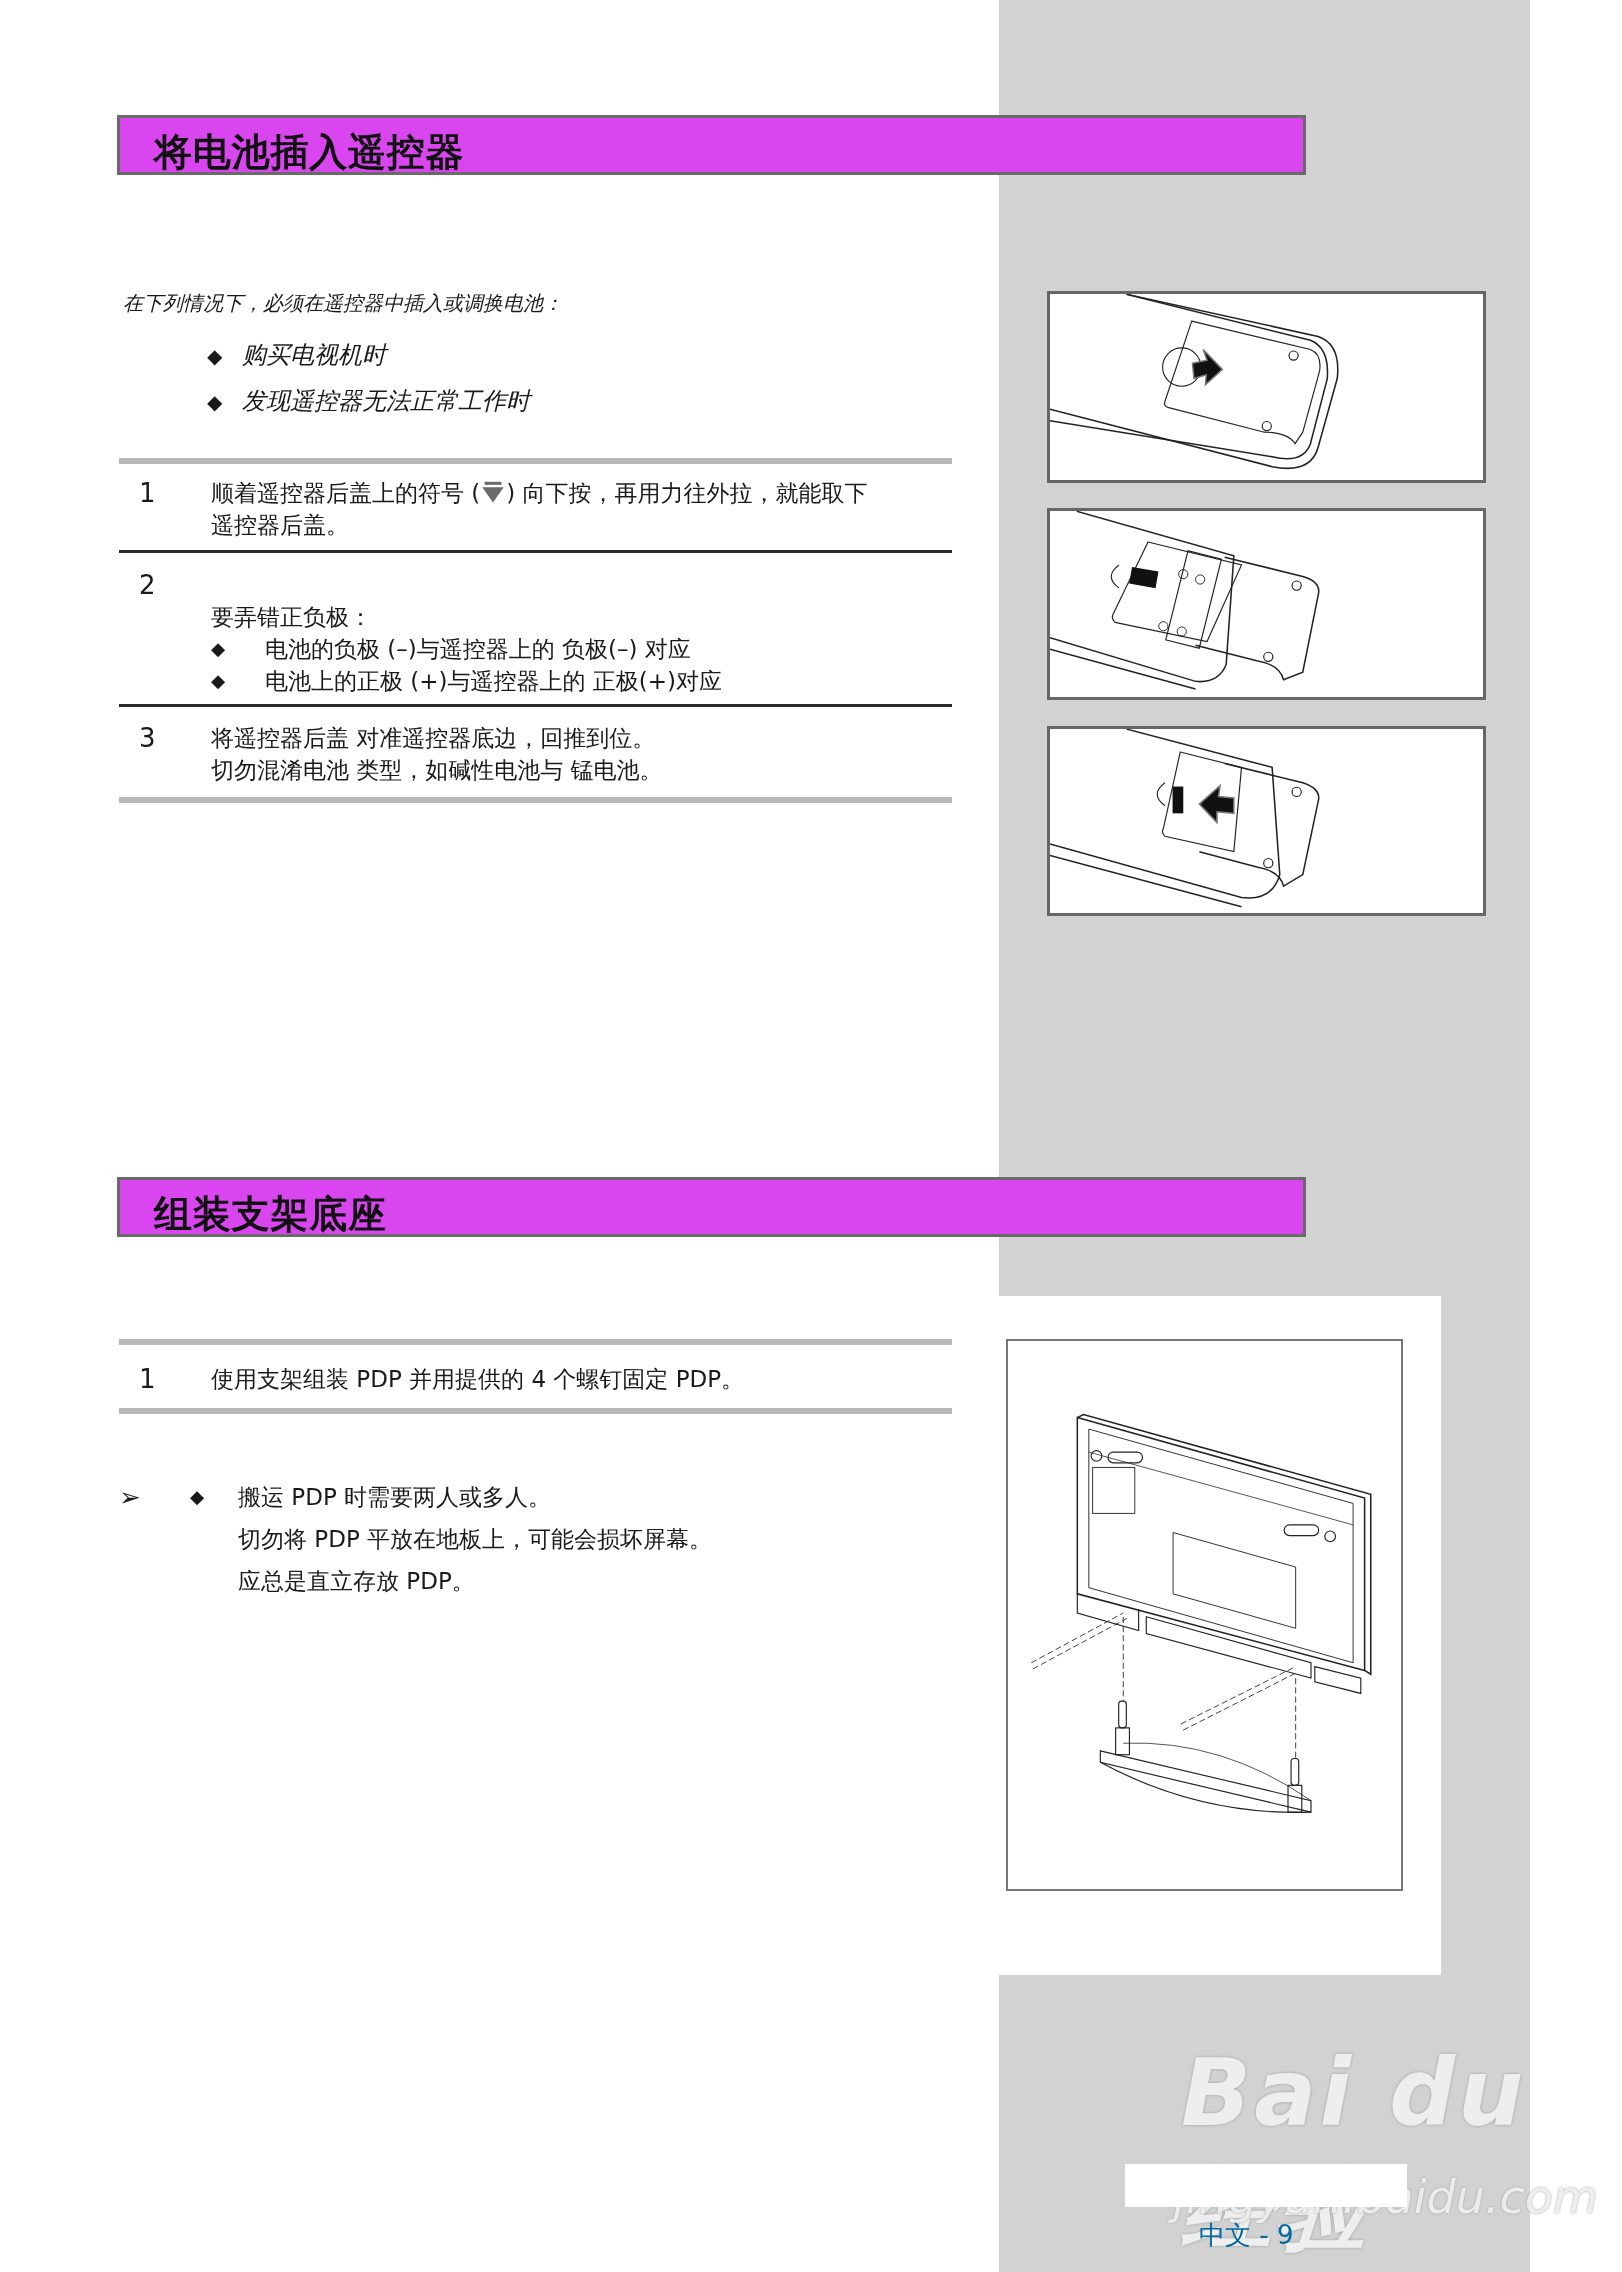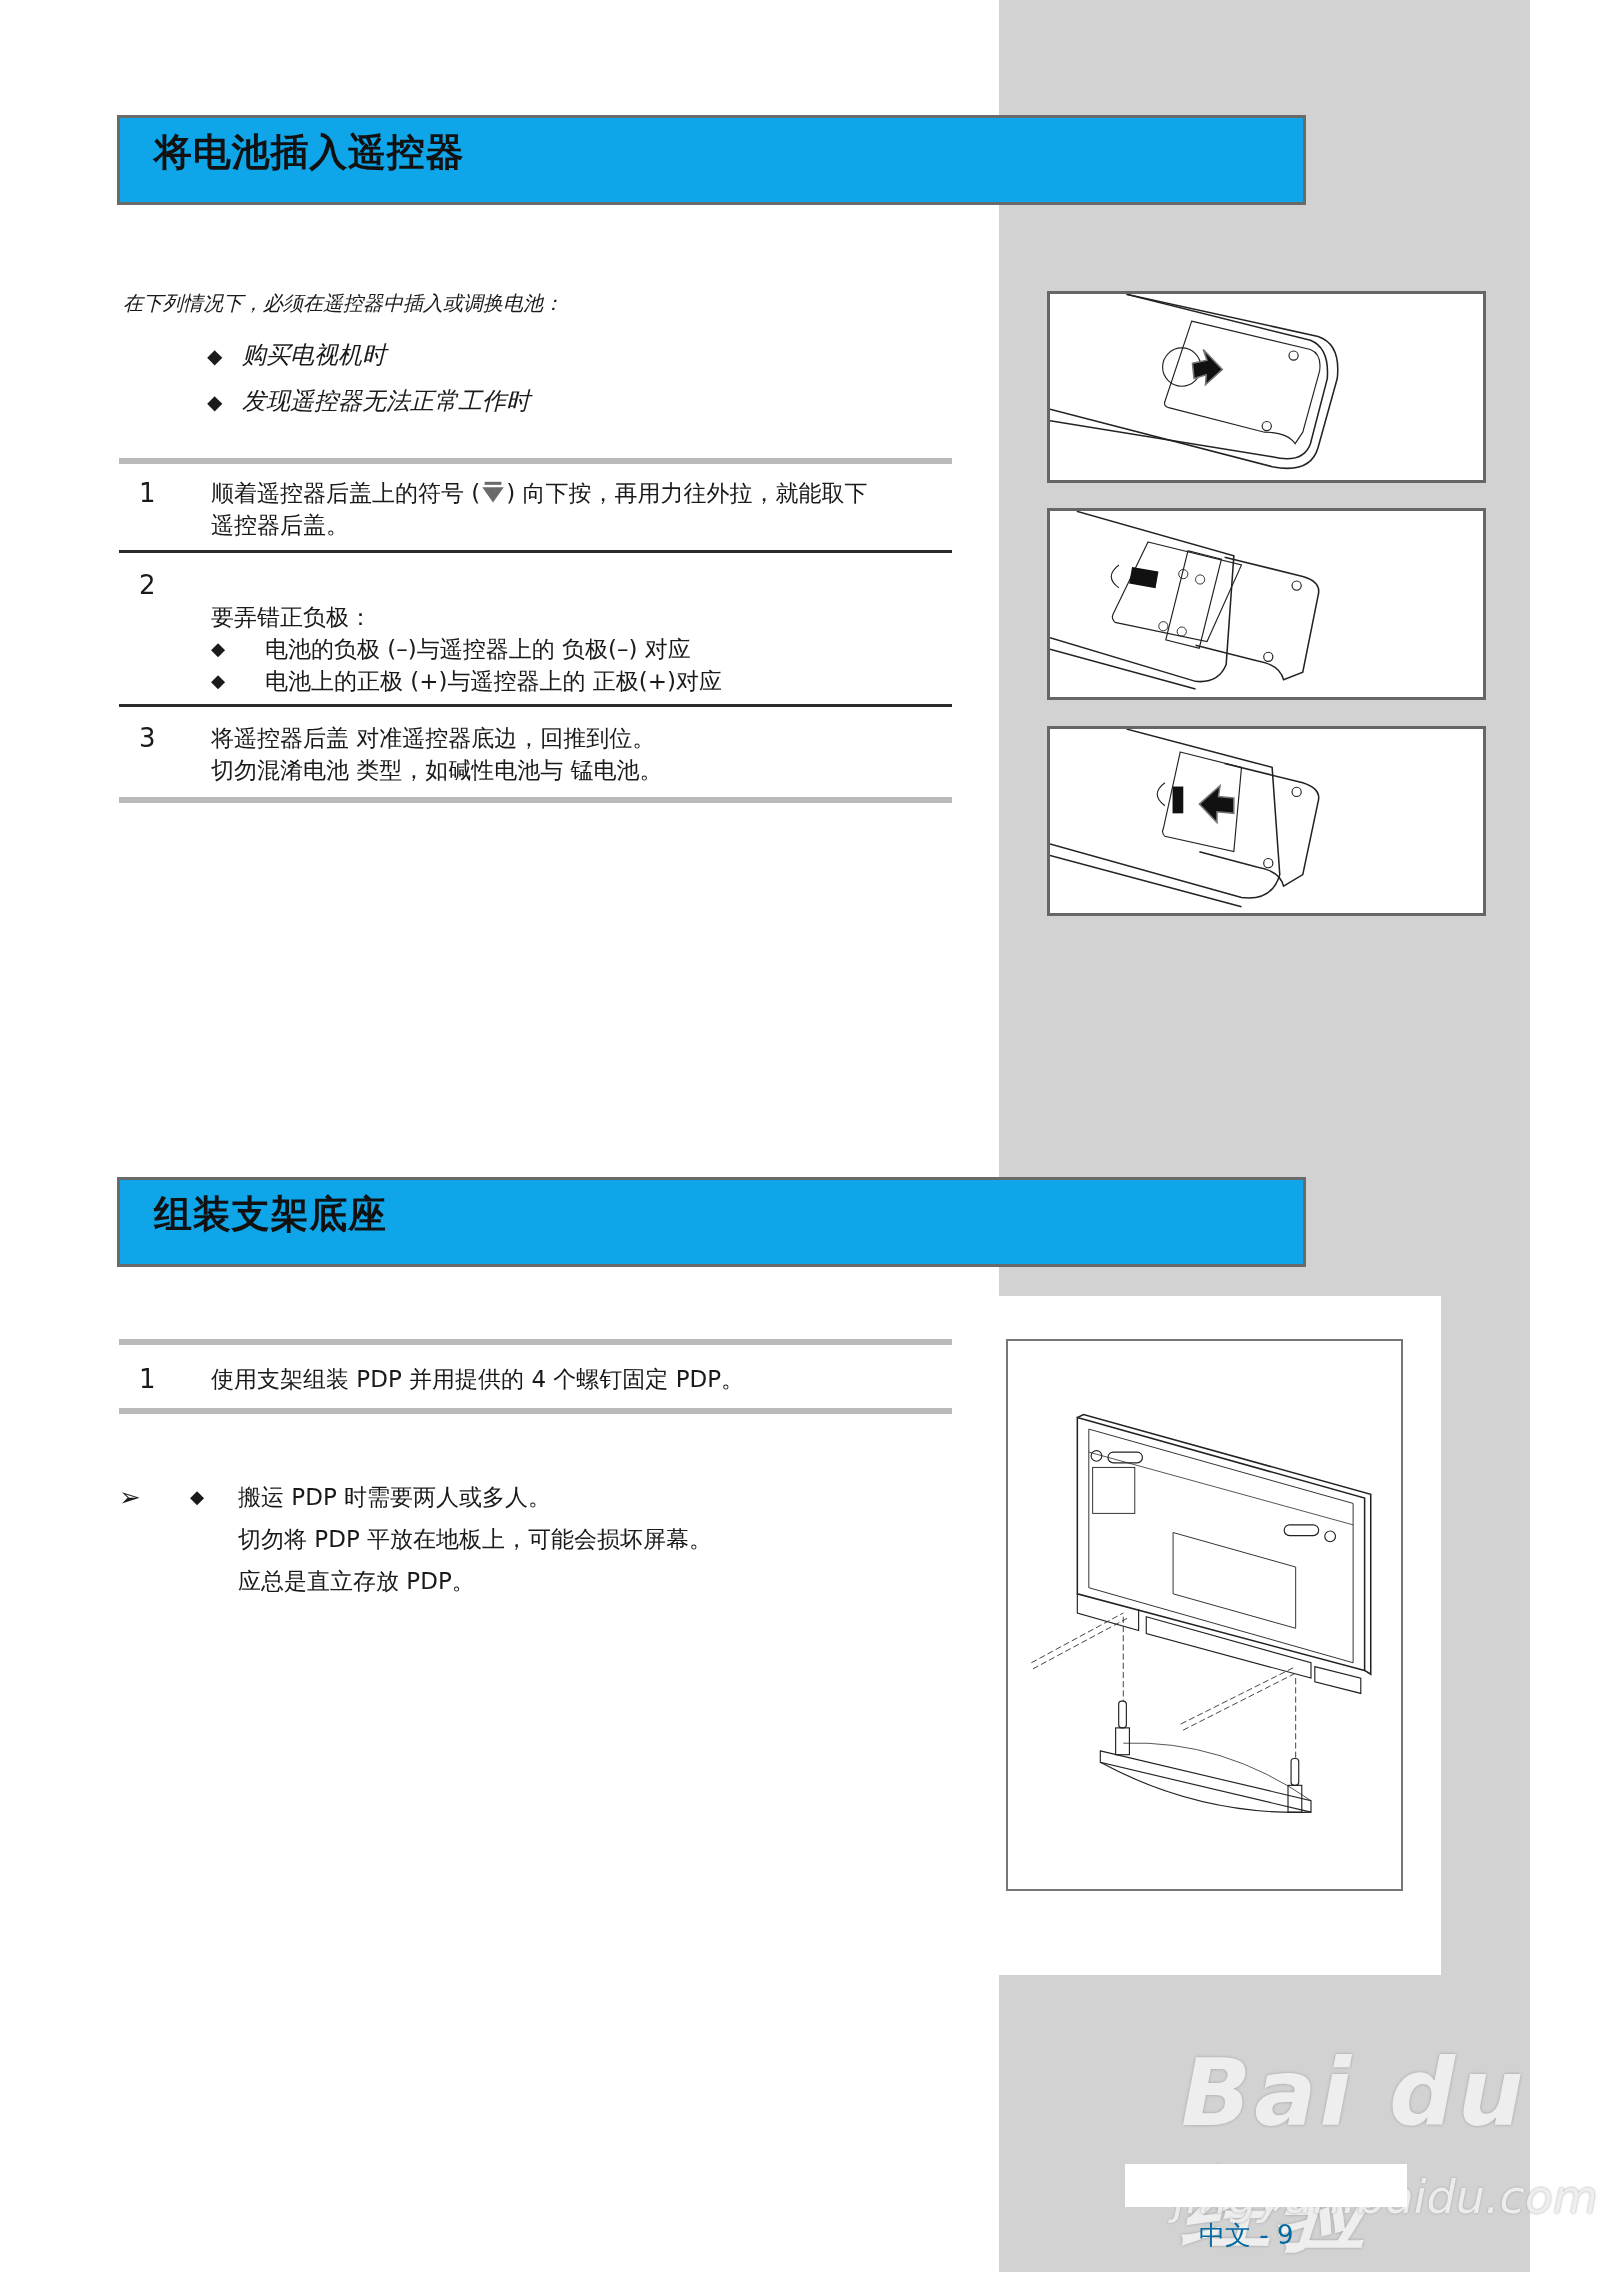--- a/index.html
+++ b/index.html
@@ -1,21 +1,21 @@
 <!DOCTYPE html>
 <html style="font-size:12.3px"><head>
 <meta charset="utf-8">
 <style>
   html,body{margin:0;padding:0;}
   body{width:1622px;height:2273px;position:relative;background:#ffffff;overflow:hidden;
        font-family:"DejaVu Sans","Liberation Sans",sans-serif;color:#1a1a1a;}
   .abs{position:absolute;}
   .band{left:999px;top:0;width:531px;height:2273px;background:#d2d2d2;}
   .band-white{left:999px;top:1296px;width:442px;height:679px;background:#ffffff;}
-  .section-header{left:117px;width:1189px;height:90px;border:3.1px solid #6a6a6a;background:#0ea5e9;box-sizing:border-box;}
+  .section-header{left:117px;width:1189px;height:60px;border:3.1px solid #6a6a6a;background:#d946ef;box-sizing:border-box;}
   .section-header .title{position:absolute;left:34px;top:9.2px;font-size:38px;font-weight:bold;letter-spacing:0.8px;
        font-family:"DejaVu Sans","Liberation Sans",sans-serif;color:#111;}
   .intro{left:123px;top:290px;font-size:20px;font-style:italic;}
   .intro-bullet{left:207px;font-size:24px;font-style:italic;}
   .intro-bullet .dia{display:inline-block;width:35px;font-style:normal;font-size:20px;}
   .rule{left:119px;width:833px;}
   .rule.thick{height:6.1px;background:#b9b9b9;}
   .rule.thin{height:3.1px;background:#2a2a2a;}
   .step{left:119px;width:833px;font-size:23px;line-height:32px;}
   .step .num{position:absolute;left:20px;top:0;font-size:26px;}

